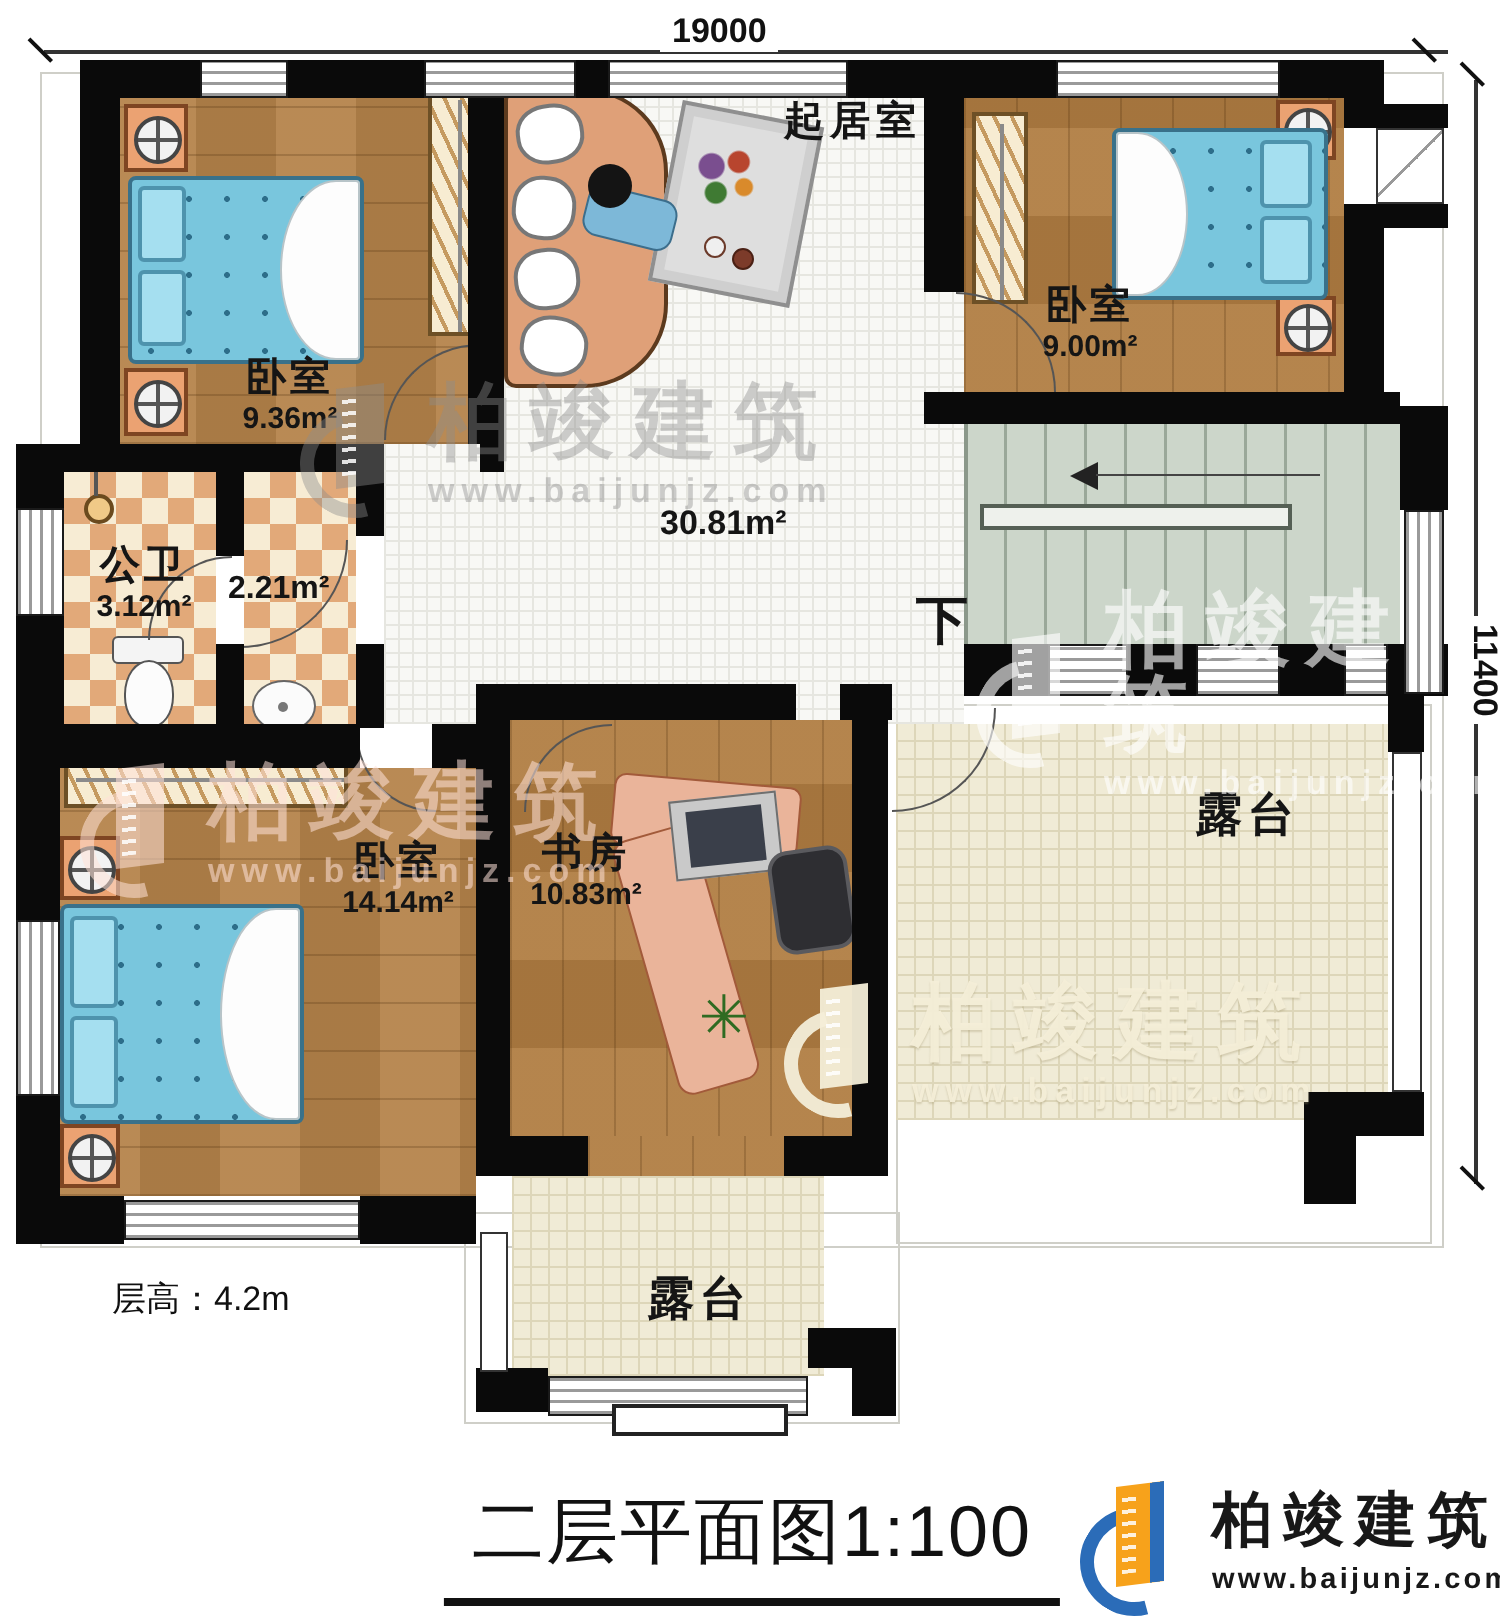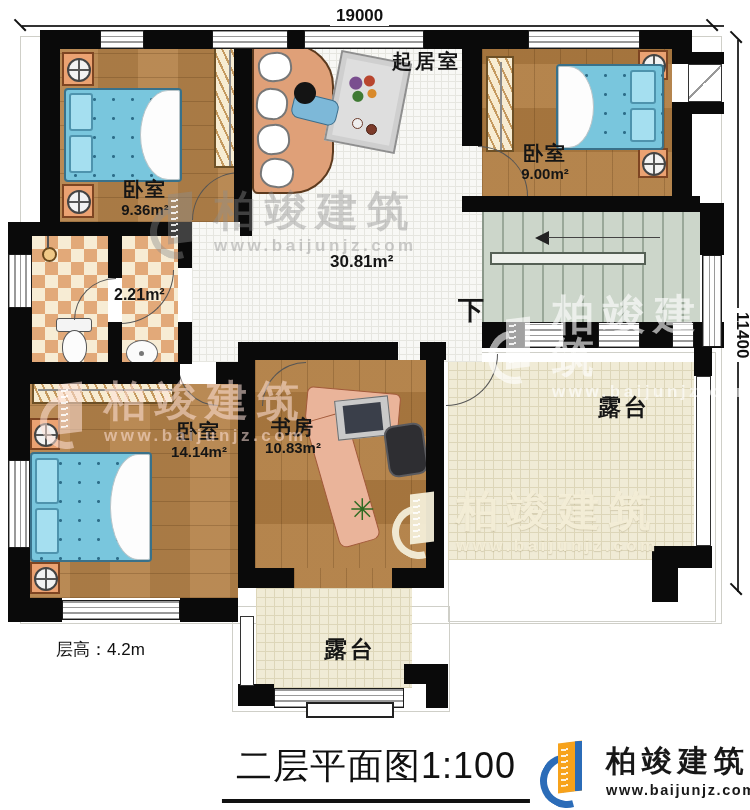--- a/index.html
+++ b/index.html
@@ -261,20 +261,24 @@
   <div class="rlabel" style="left:100px;top:178px;width:90px;">
     <div class="rname">卧室</div>
     <div class="rarea">9.36m²</div>
   </div>
   <div class="rlabel rname" style="left:392px;top:50px;letter-spacing:3px;">起居室</div>
   <div class="rlabel rarea" style="left:330px;top:252px;font-size:17px;">30.81m²</div>
   <div class="rlabel" style="left:500px;top:142px;width:90px;">
     <div class="rname">卧室</div>
     <div class="rarea">9.00m²</div>
   </div>
+  <div class="rlabel" style="left:30px;top:272px;width:84px;">
+    <div class="rname">公卫</div>
+    <div class="rarea">3.12m²</div>
+  </div>
   <div class="rlabel rarea" style="left:114px;top:286px;font-size:16px;">2.21m²</div>
   <div class="rlabel" style="left:152px;top:420px;width:94px;">
     <div class="rname">卧室</div>
     <div class="rarea">14.14m²</div>
   </div>
   <div class="rlabel" style="left:248px;top:416px;width:90px;">
     <div class="rname">书房</div>
     <div class="rarea">10.83m²</div>
   </div>
   <div class="rlabel big" style="left:598px;top:394px;">露台</div>

